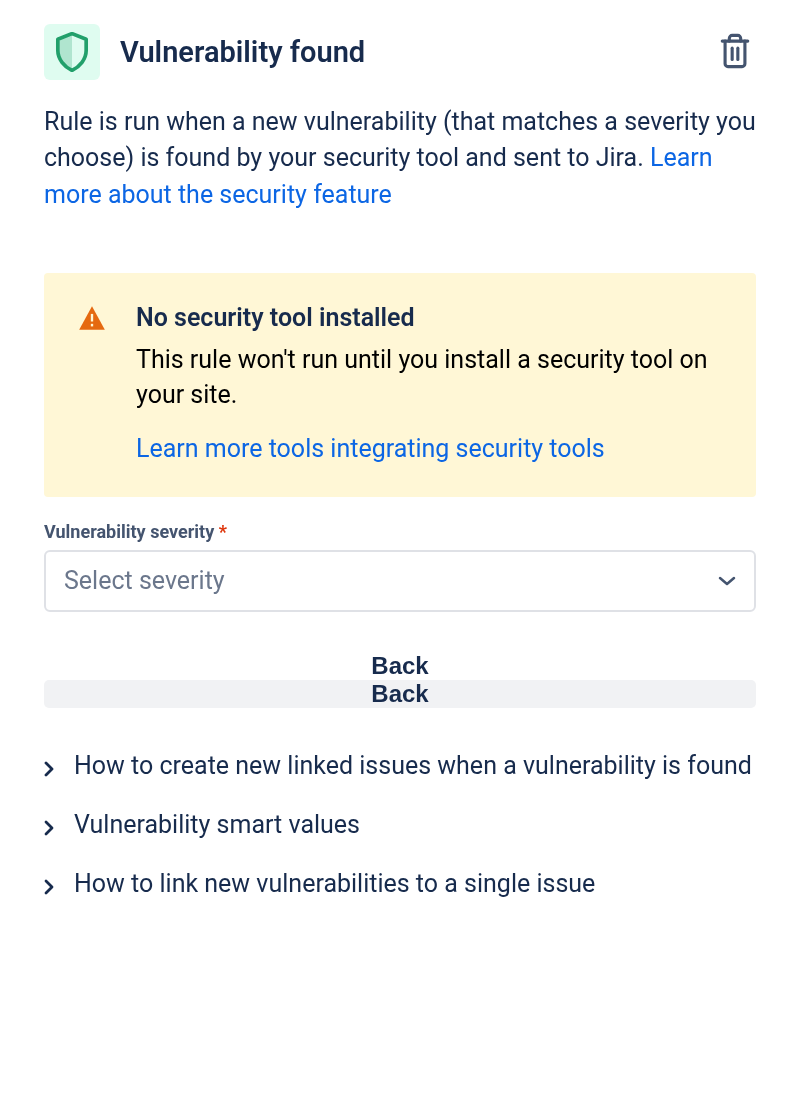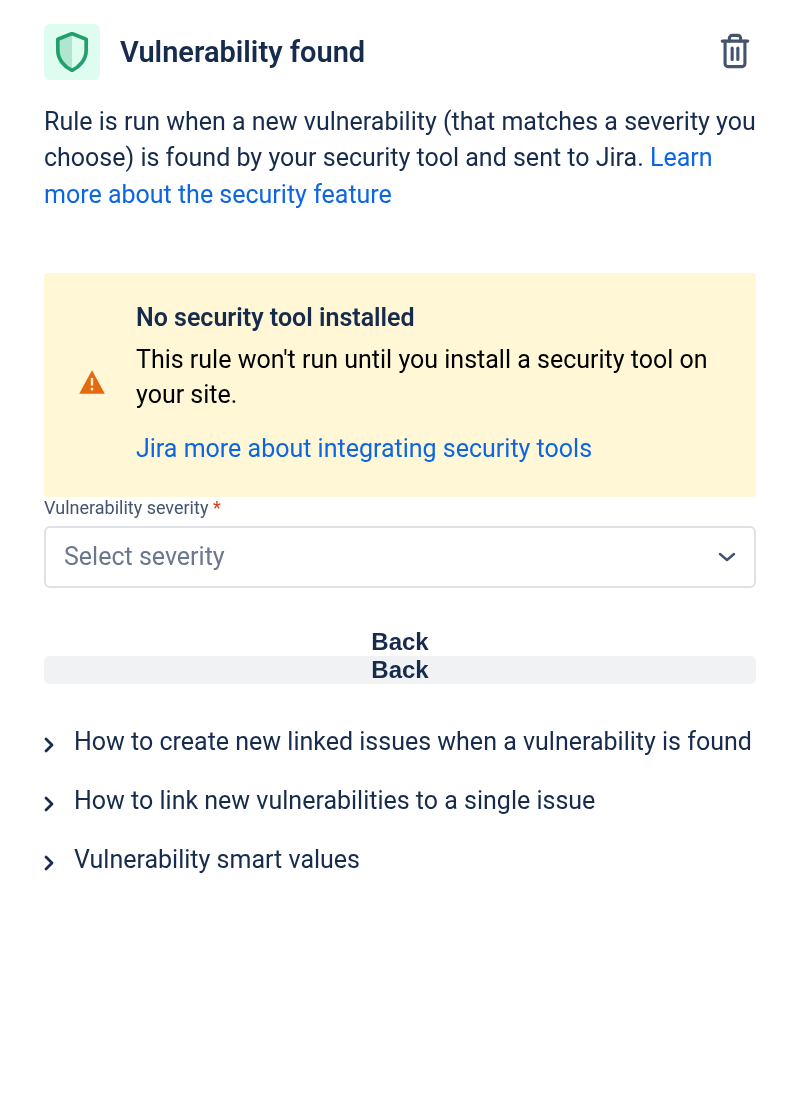--- a/index.html
+++ b/index.html
@@ -48,21 +48,21 @@
   .description a {
     color: #0C66E4;
     text-decoration: none;
   }
   .warning-panel {
     background: #FFF7D6;
     border-radius: 4px;
     padding: 30px 34px 34px 34px;
     display: flex;
     gap: 30px;
-    align-items: center;
+    margin-bottom: 24px;
   }
   .warning-icon {
     flex-shrink: 0;
     margin-top: 2px;
   }
   .warning-content { flex: 1; }
   .warning-title {
     font-size: 25px;
     font-weight: 600;
     color: #172B4D;
@@ -74,21 +74,21 @@
     color: #000000;
     margin-bottom: 22px;
   }
   .warning-link {
     font-size: 25px;
     color: #0C66E4;
     text-decoration: none;
   }
   .field-label {
     font-size: 18px;
-    font-weight: 400;
+    font-weight: 700;
     color: #44546F;
     margin-bottom: 8px;
   }
   .required { color: #DE350B; }
   .select {
     width: 100%;
     height: 62px;
     border: 2px solid #DFE1E6;
     border-radius: 6px;
     background: #fff;
@@ -171,21 +171,21 @@
   <div class="warning-icon">
     <svg width="28" height="26" viewBox="0 0 24 22">
       <path d="M12 1 L23 21 H1 Z" fill="#E56910"></path>
       <rect x="11" y="7.5" width="2" height="6.5" fill="#FFF7D6"></rect>
       <rect x="11" y="16" width="2" height="2.2" fill="#FFF7D6"></rect>
     </svg>
   </div>
   <div class="warning-content">
     <div class="warning-title">No security tool installed</div>
     <div class="warning-text">This rule won't run until you install a security tool on your site.</div>
-    <a href="#" class="warning-link">Jira more about integrating security tools</a>
+    <a href="#" class="warning-link">Learn more tools integrating security tools</a>
   </div>
 </div>
 
 <div class="field-label">
   <span>Vulnerability severity</span>
   <span class="required">*</span>
 </div>
 <div class="select">
   <span class="select-placeholder">Select severity</span>
   <svg class="select-chevron" width="18" height="12" viewBox="0 0 18 12" fill="none" stroke="#44546F" stroke-width="2.5" stroke-linecap="round" stroke-linejoin="round">
@@ -202,21 +202,21 @@
   <li class="help-item">
     <svg class="chev" width="10" height="16" viewBox="0 0 10 16" fill="none" stroke="#172B4D" stroke-width="2.8" stroke-linecap="round" stroke-linejoin="round">
         <path d="M2 2 L8 8 L2 14"></path>
       </svg>
     <span class="txt">How to create new linked issues when a vulnerability is found</span>
   </li>
   <li class="help-item">
     <svg class="chev" width="10" height="16" viewBox="0 0 10 16" fill="none" stroke="#172B4D" stroke-width="2.8" stroke-linecap="round" stroke-linejoin="round">
         <path d="M2 2 L8 8 L2 14"></path>
       </svg>
-    <span class="txt">How to link new vulnerabilities to a single issue</span>
+    <span class="txt">Vulnerability smart values</span>
   </li>
   <li class="help-item">
     <svg class="chev" width="10" height="16" viewBox="0 0 10 16" fill="none" stroke="#172B4D" stroke-width="2.8" stroke-linecap="round" stroke-linejoin="round">
         <path d="M2 2 L8 8 L2 14"></path>
       </svg>
-    <span class="txt">Vulnerability smart values</span>
+    <span class="txt">How to link new vulnerabilities to a single issue</span>
   </li>
 </ul>
 
 </body></html>

